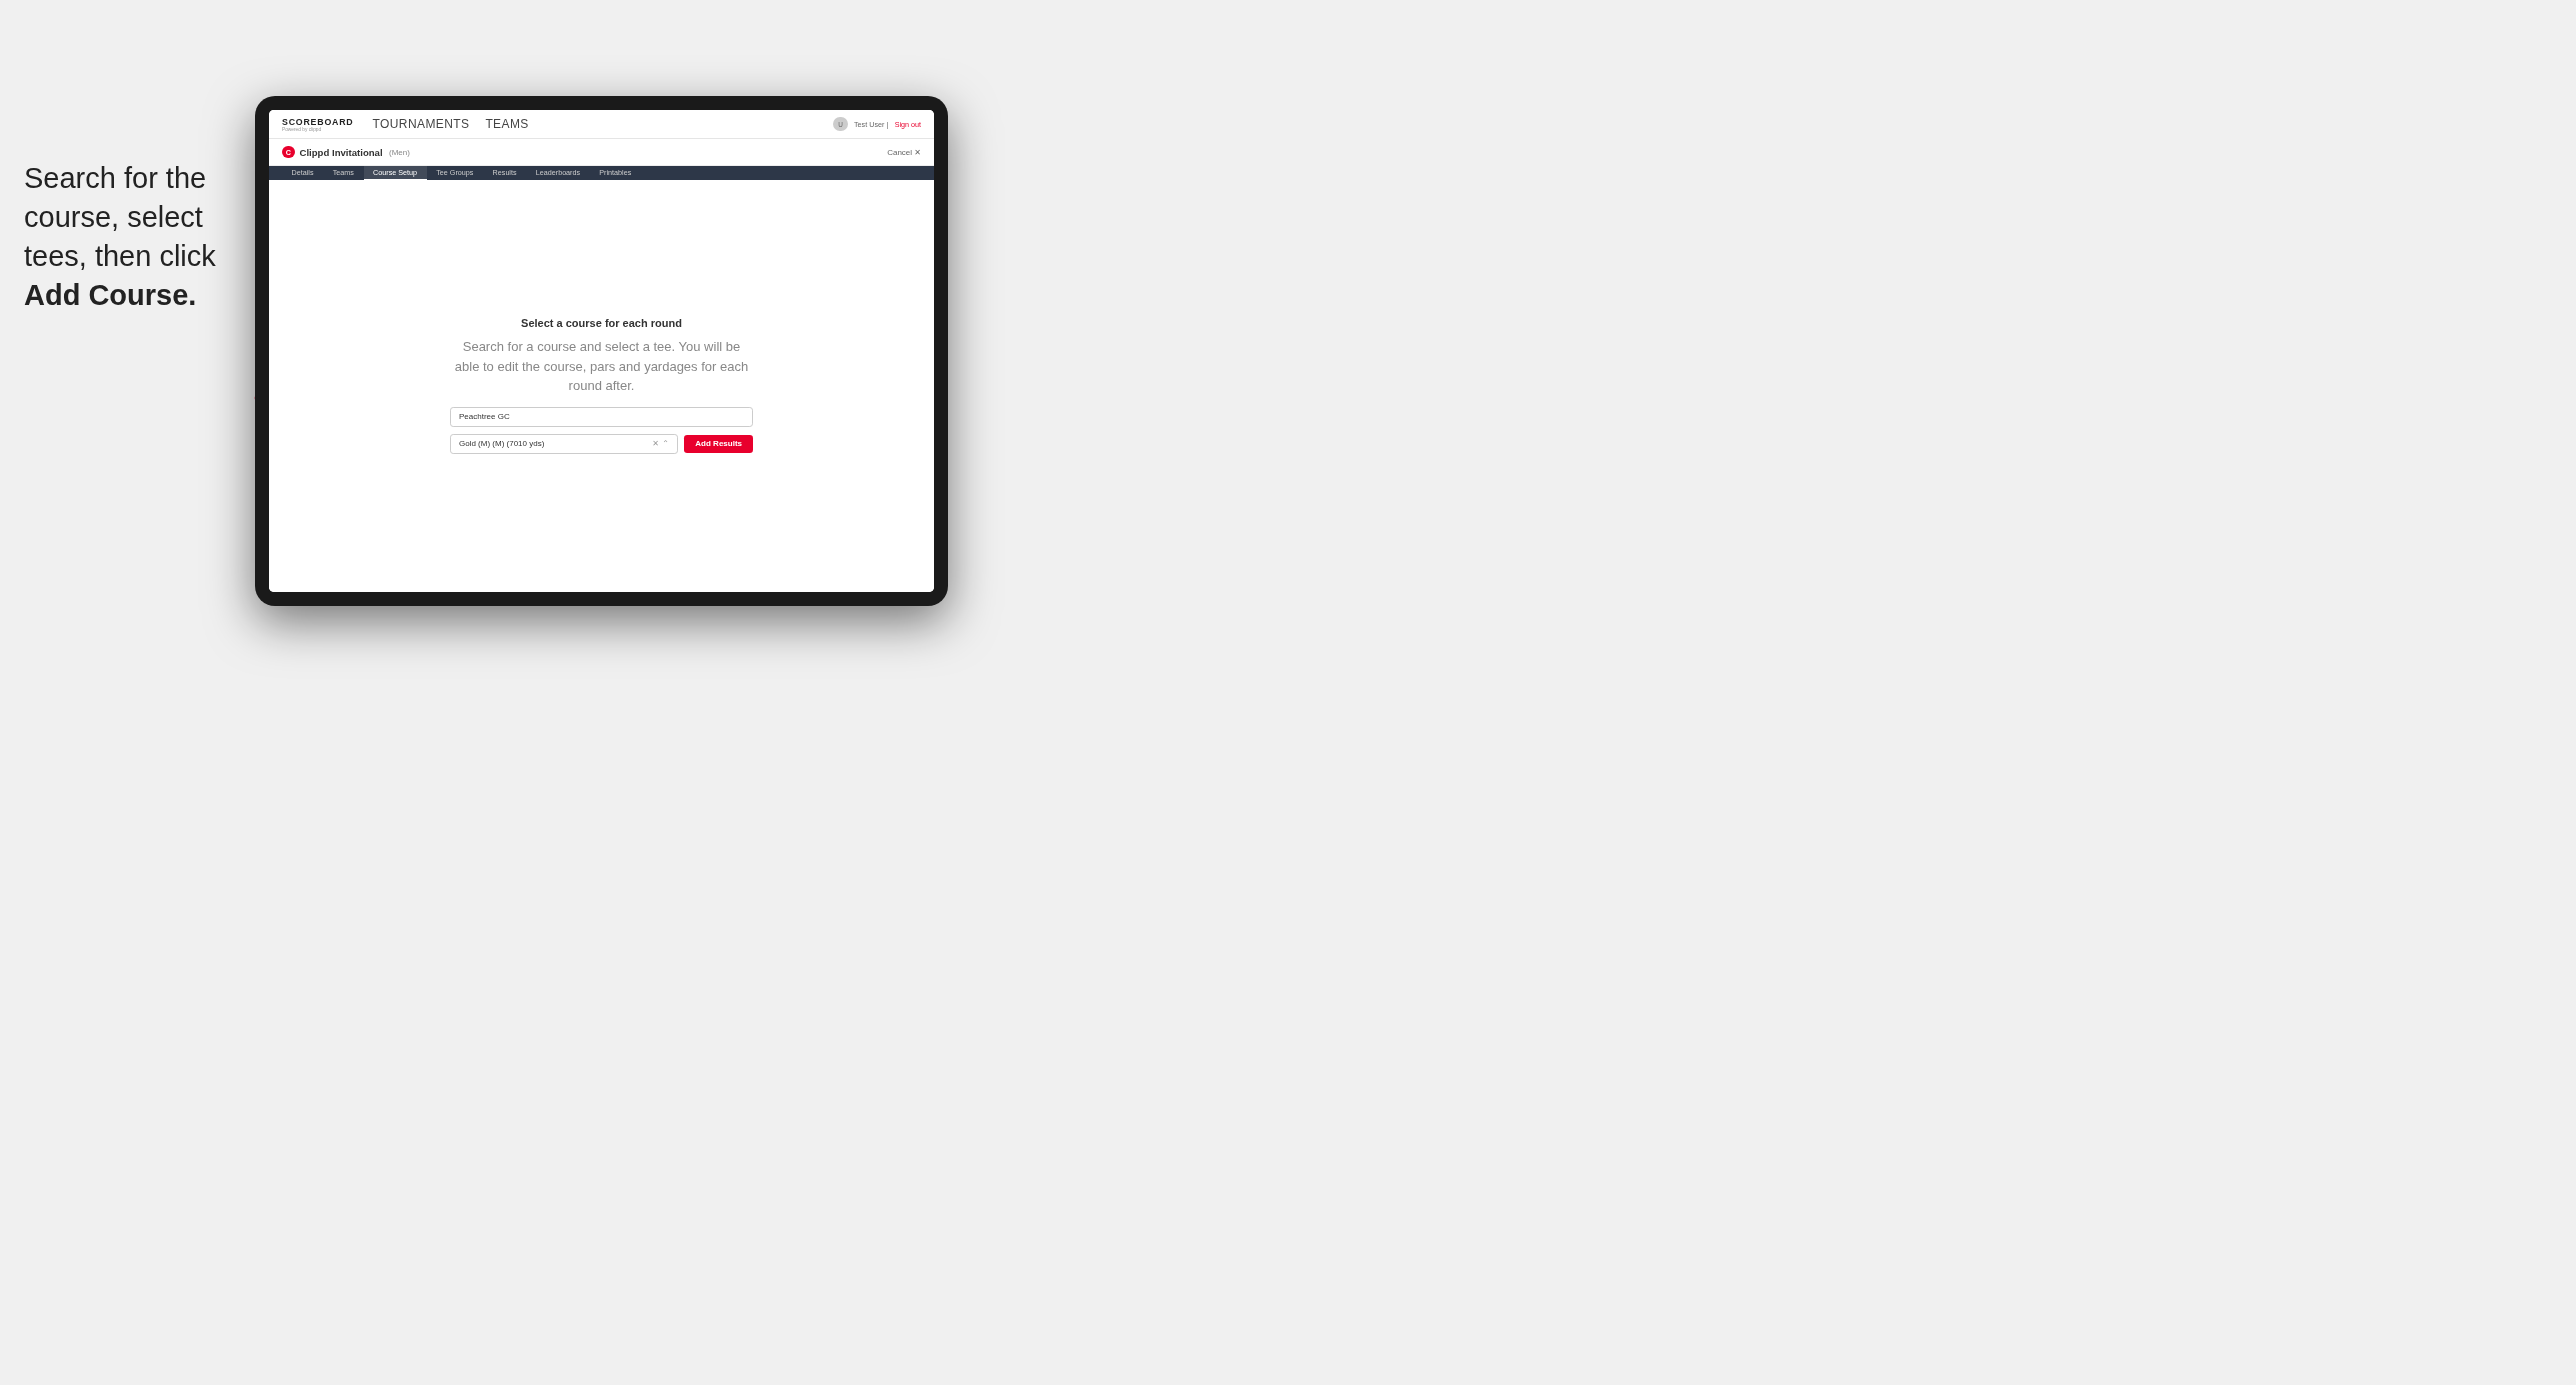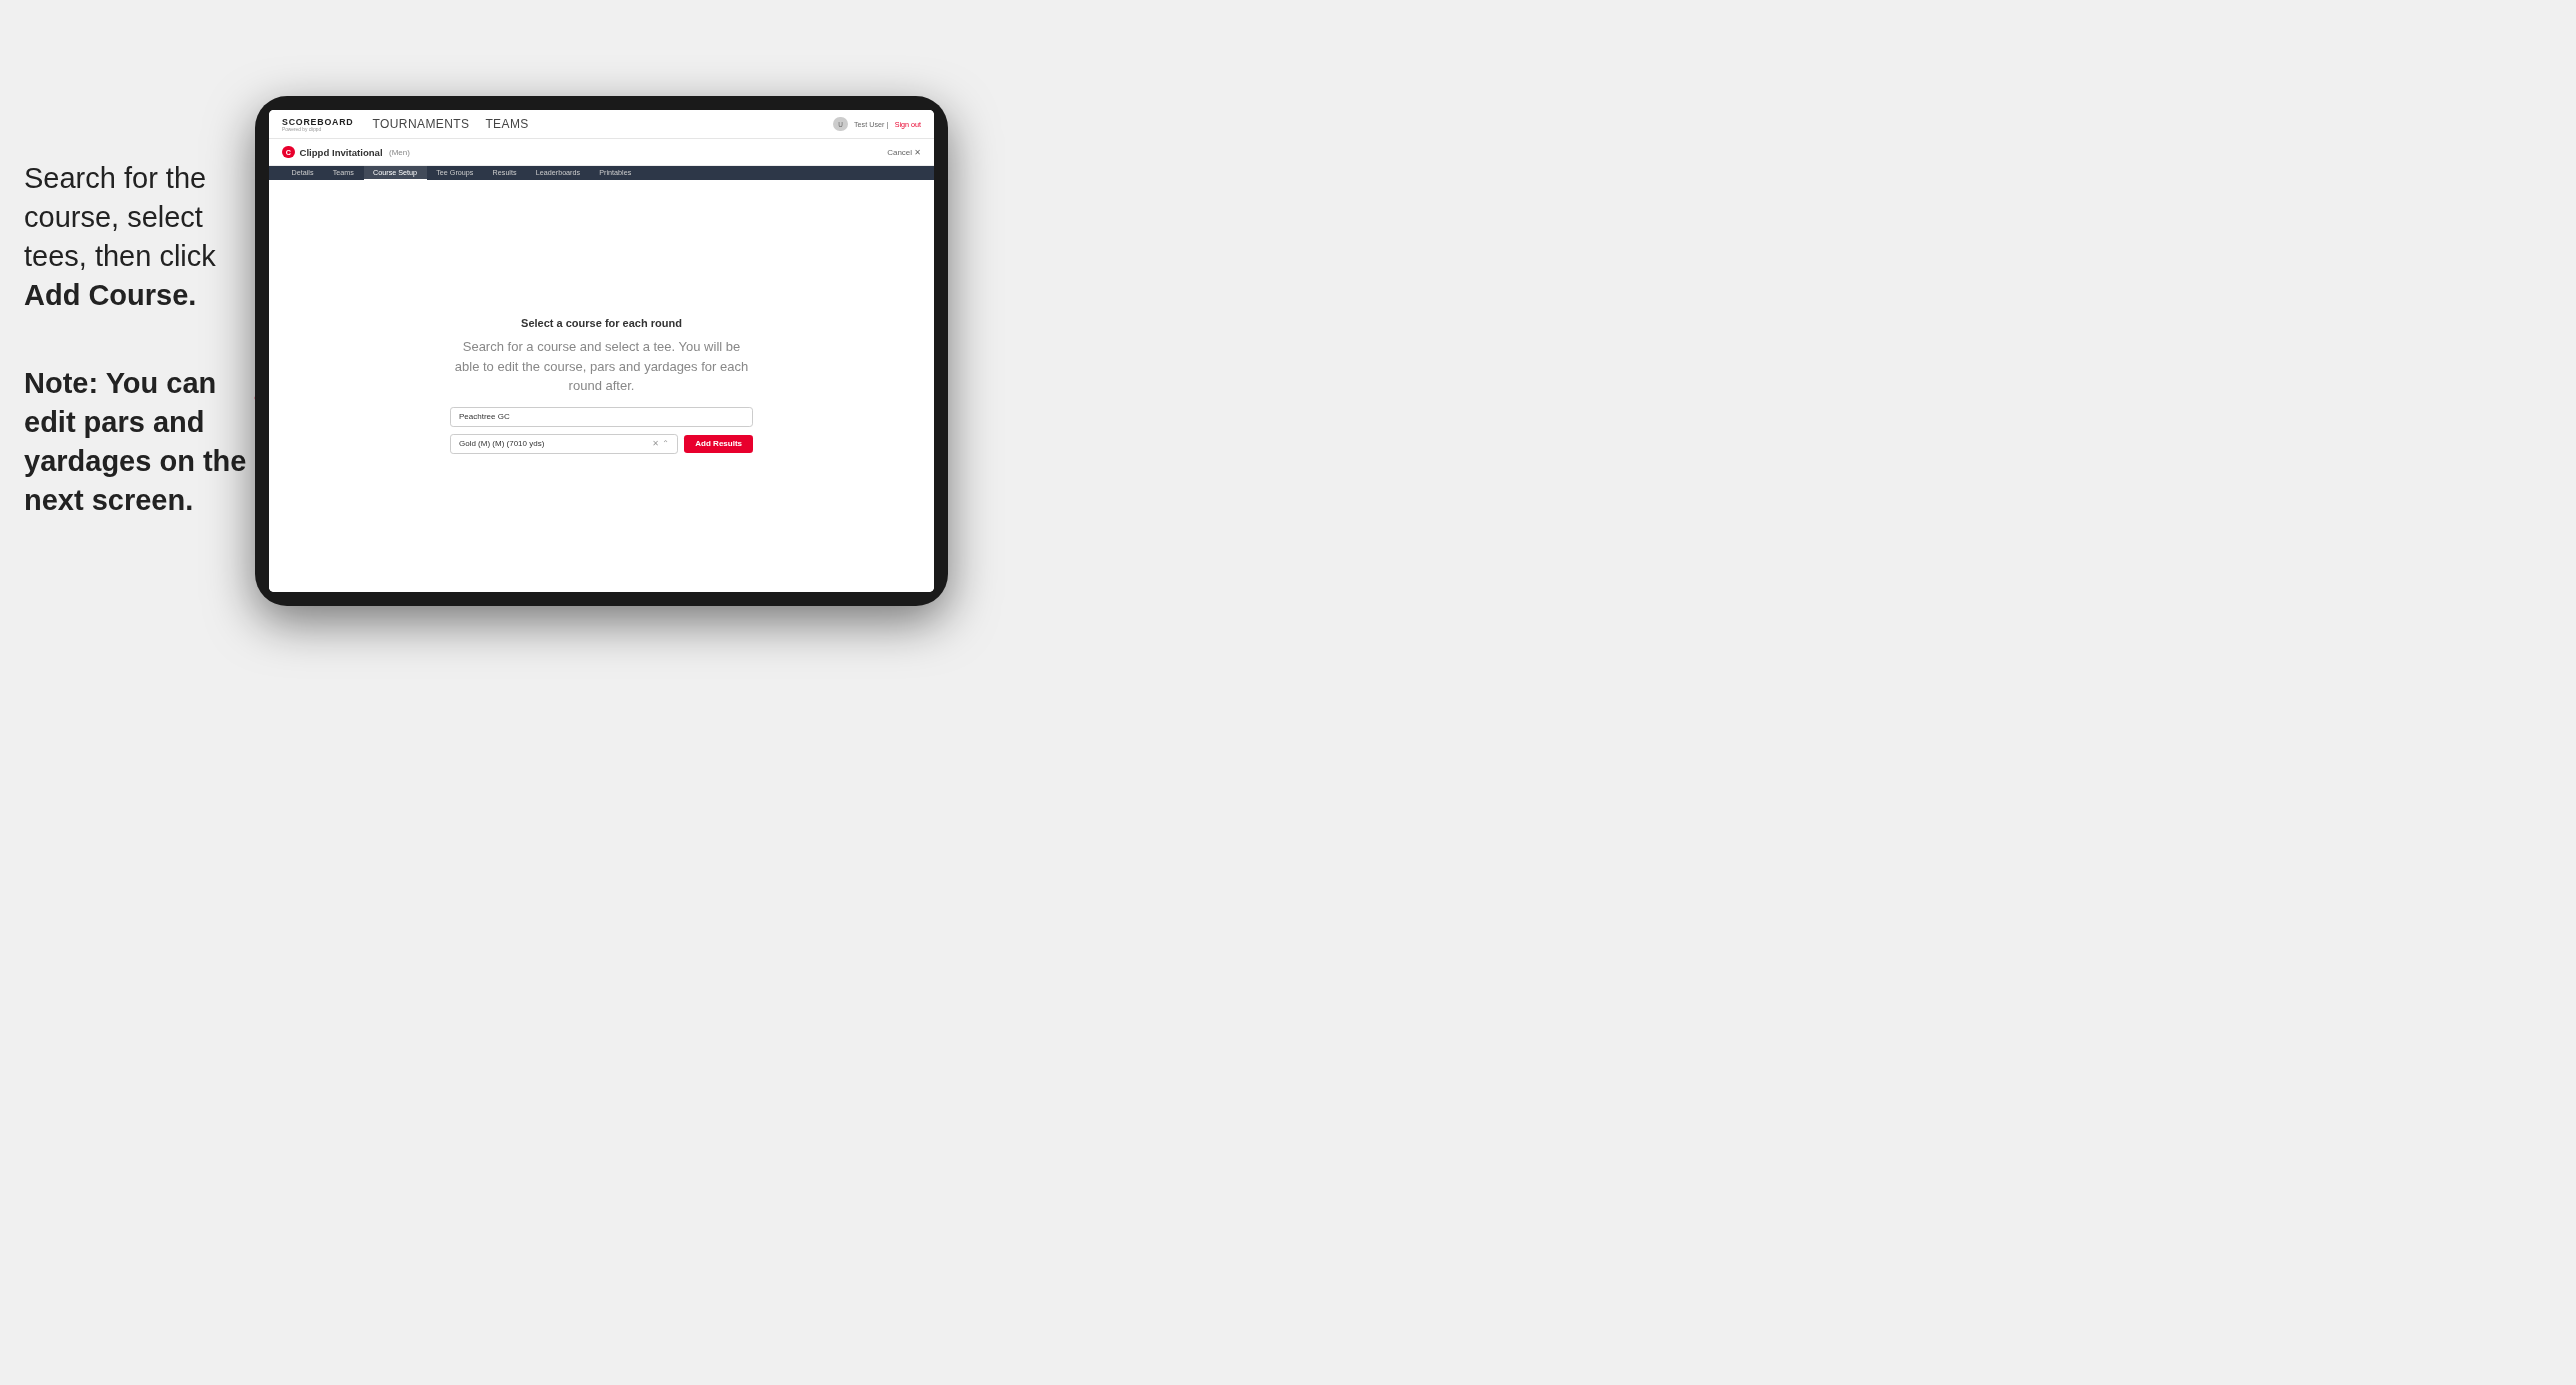--- a/index.html
+++ b/index.html
@@ -41,21 +41,21 @@
     }
 
     
     .tablet {
       position: absolute;
       left: 255px;
       top: 96px;
       width: 693px;
       height: 510px;
       background: #1a1a1a;
-      border-radius: 32px;
+      border-radius: 20px;
       padding: 14.3px;
       box-shadow: 0 16px 48px rgba(0,0,0,0.5);
     }
     .tablet-screen {
       width: 100%;
       height: 100%;
       background: #fff;
       border-radius: 4.8px;
       overflow: hidden;
       display: flex;
@@ -261,26 +261,20 @@
     }
   </style>
 </head>
 <body>
 
 <div class="left-annotation">
   <span>Search for the</span><br>
   <span>course, select</span><br>
   <span>tees, then click</span><br>
   <span class="bold">Add Course.</span>
-  <div class="note">
-    <span>Note: You can</span><br>
-    <span>edit pars and</span><br>
-    <span>yardages on the</span><br>
-    <span>next screen.</span>
-  </div>
 </div>
 
 <svg class="arrow-svg" viewBox="0 0 440 260">
   <defs>
     <marker id="arrowhead" markerWidth="10" markerHeight="7" refX="10" refY="3.5" orient="auto">
       <polygon points="0 0, 10 3.5, 0 7" fill="#e8002d"></polygon>
     </marker>
   </defs>
   <path d="M 60 20 C 120 20, 360 200, 400 230" stroke="#e8002d" stroke-width="3" fill="none" marker-end="url(#arrowhead)"></path>
 </svg>

